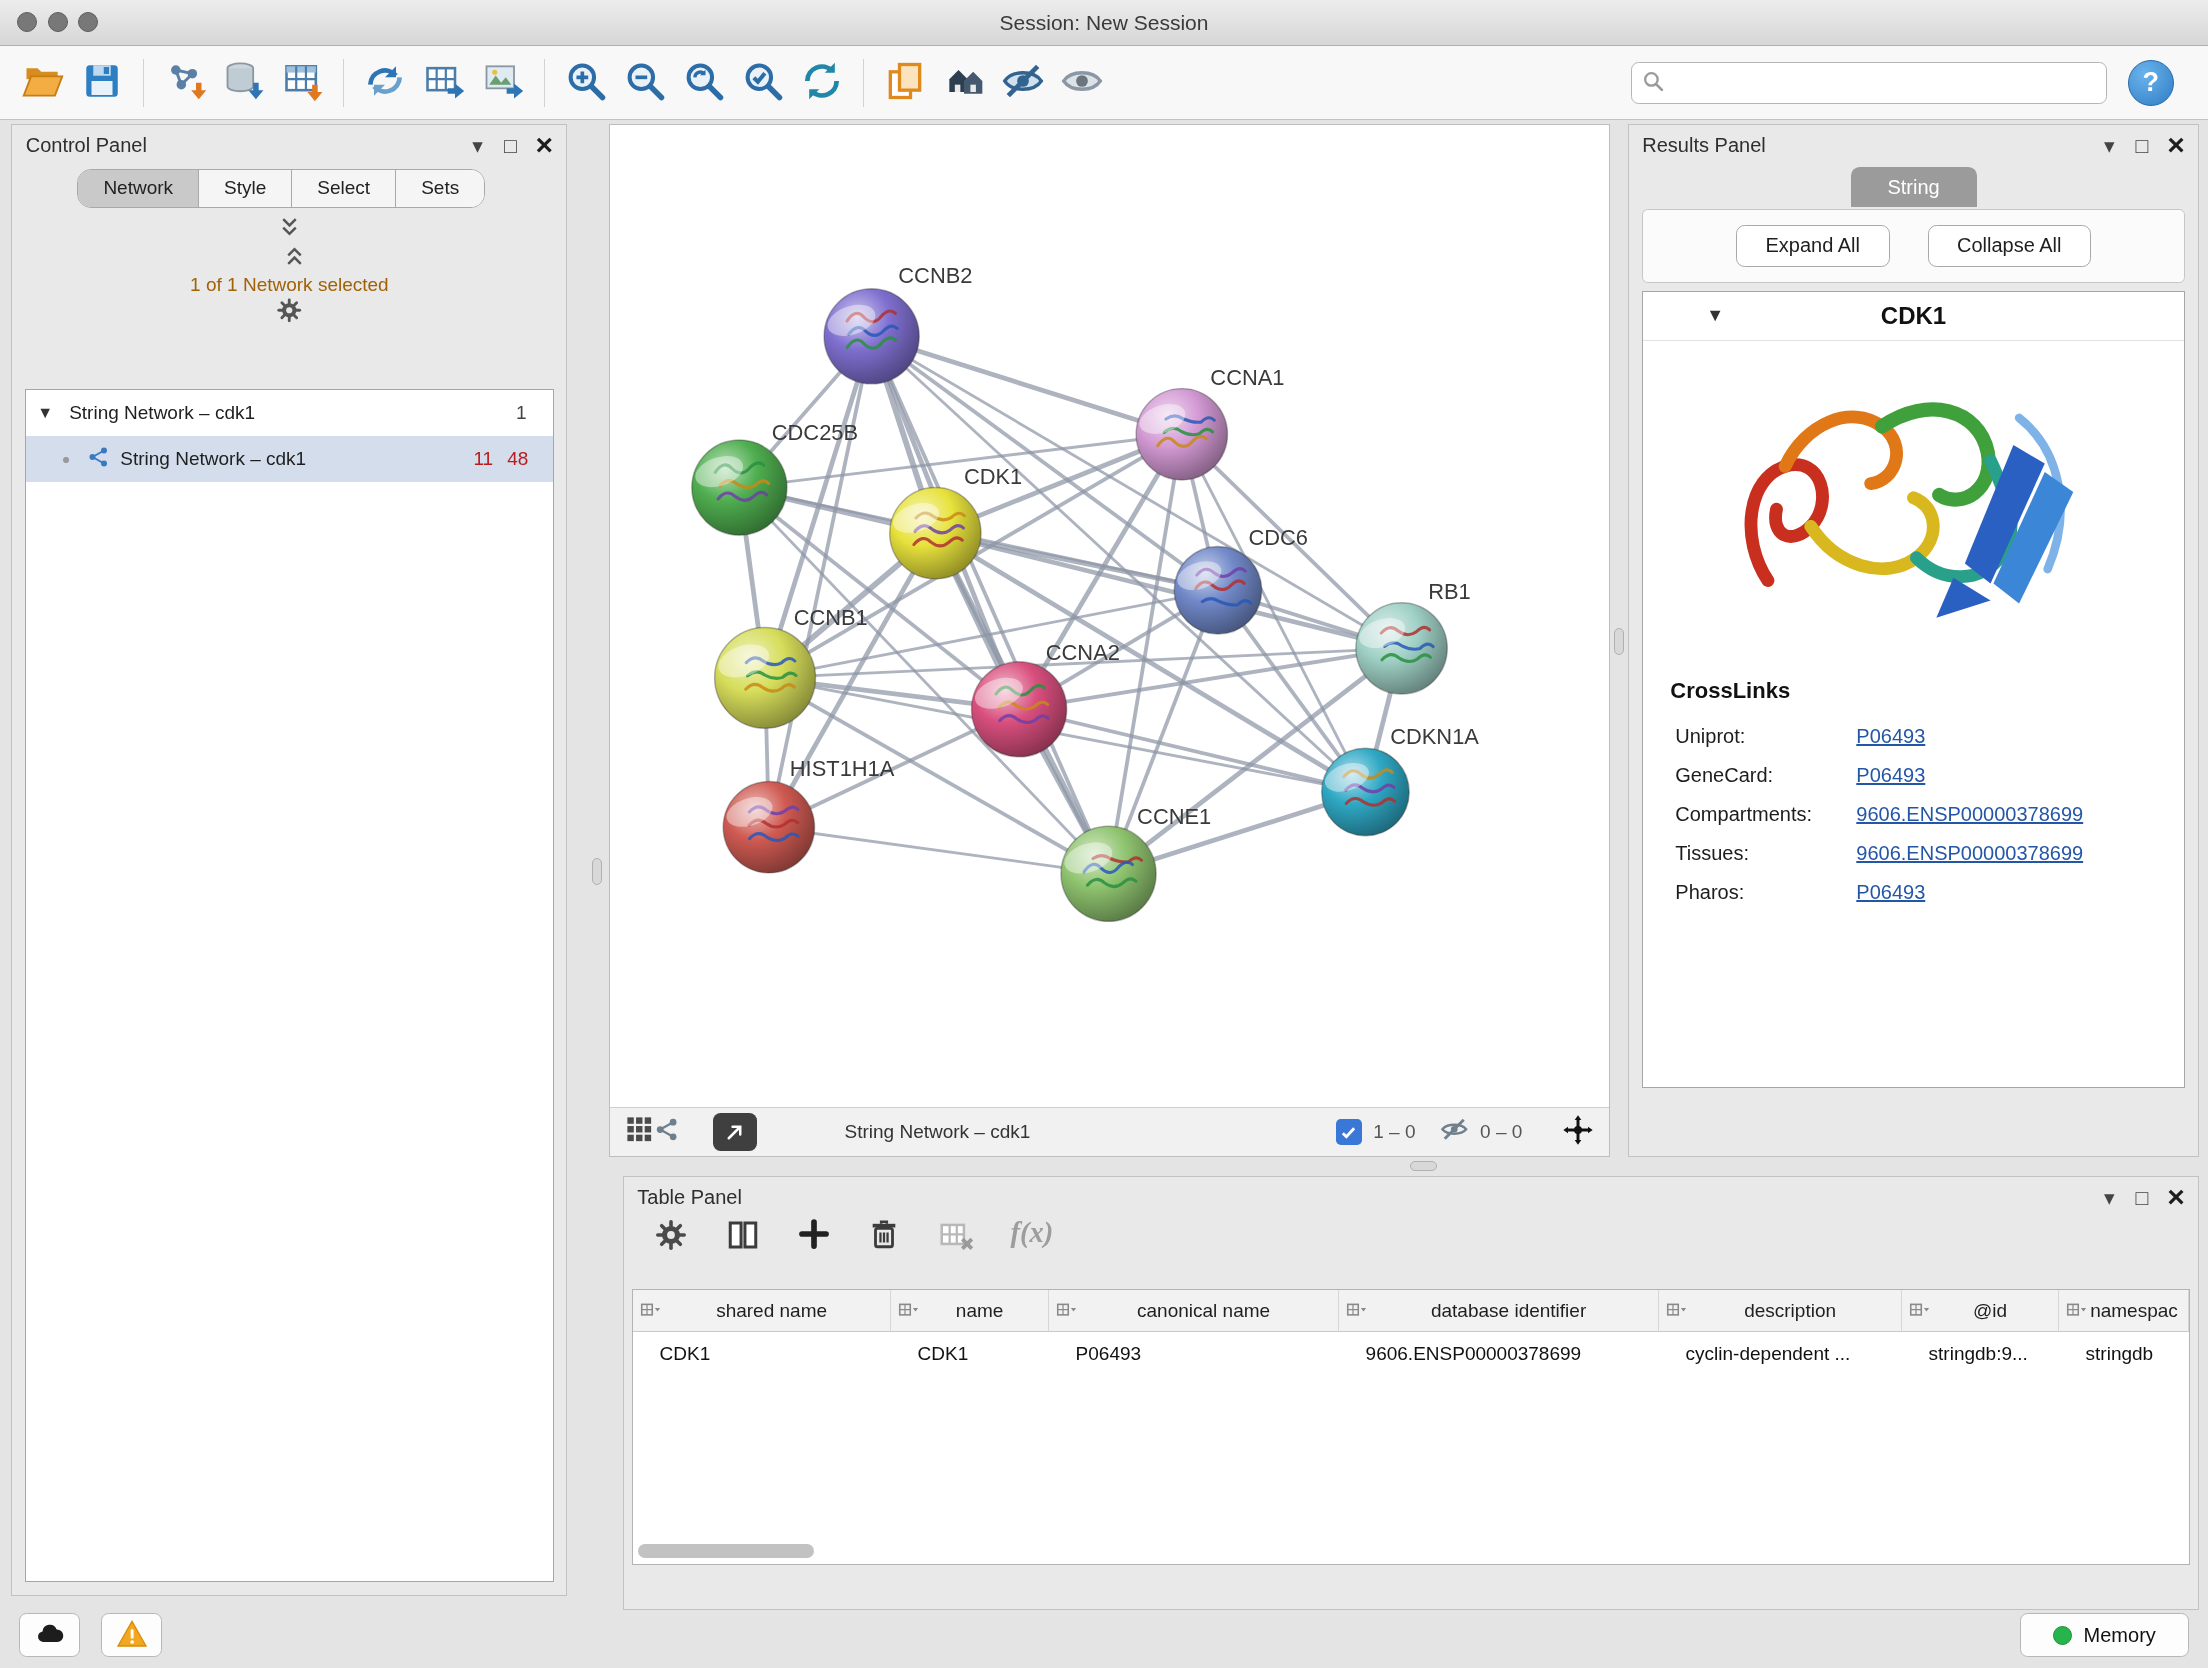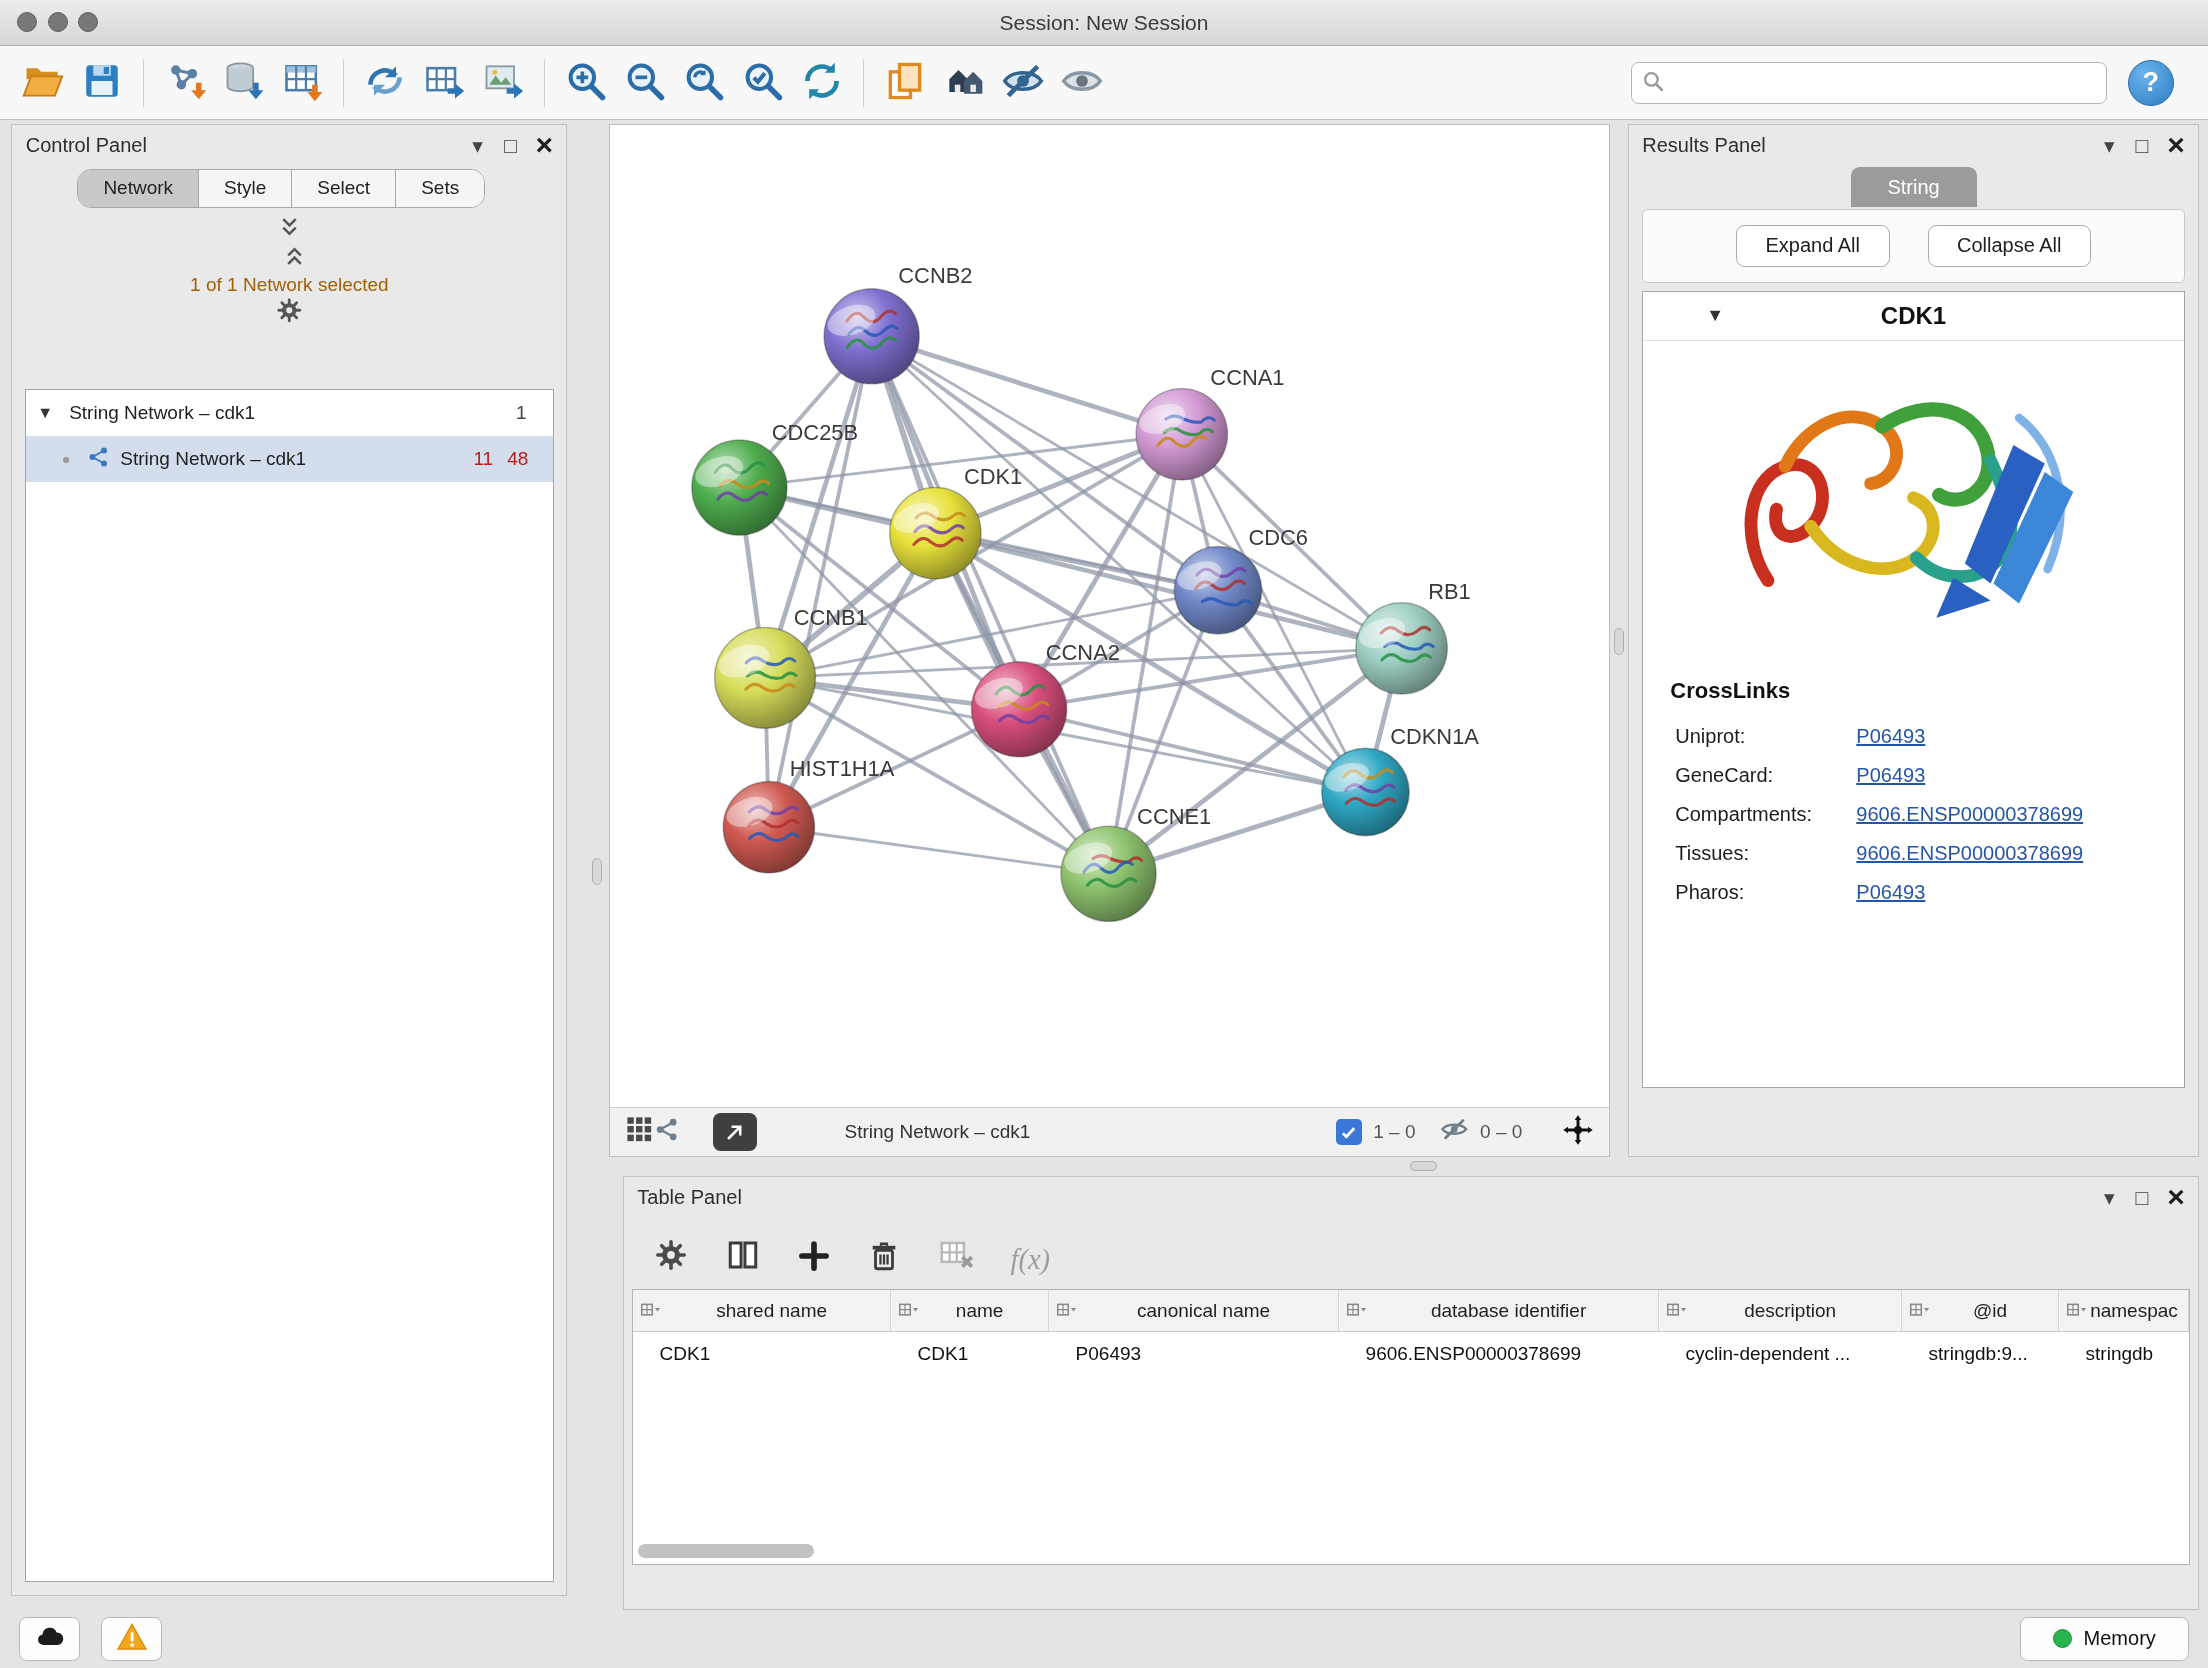--- a/index.html
+++ b/index.html
@@ -75,38 +75,38 @@
   .rp-gene-title{flex:1;text-align:center;font-size:24px;font-weight:bold;color:#111;}
   .rp-desc{padding:13.3px 21px 0;font-size:20px;color:#1d1d1d;}
   .rp-protein{display:block;margin:25px auto 9.5px;}
   .rp-cl-head{padding:7.6px 0 5.7px 27px;font-size:22px;font-weight:bold;color:#111;}
   .cl-row{display:flex;font-size:20px;margin:16px 0;padding-left:32px;}
   .cl-label{width:181px;color:#1d1d1d;}
   .cl-link{color:#2456a8;text-decoration:underline;}
 
   
   #table-panel{left:623px;top:1176px;width:1576px;height:434px;}
-  .tp-toolbar{height:59px;display:flex;align-items:flex-end;gap:36px;padding-left:28.5px;}
+  .tp-toolbar{height:59px;display:flex;align-items:flex-start;gap:36px;padding-left:28.5px;font-weight:bold;}
   .fx-label{font-family:"Liberation Serif",serif;font-style:italic;font-size:28.5px;color:#9d9d9d;}
   .tp-table{position:absolute;left:7.6px;right:7.6px;top:112px;height:276px;background:#fff;border:1px solid #b3b3b3;overflow:hidden;}
   .tp-head{display:flex;background:#f2f2f2;border-bottom:1px solid #c9c9c9;height:42px;}
   .th{display:flex;align-items:center;border-right:1px solid #d6d6d6;font-size:19px;color:#1f1f1f;padding:0 7.6px;}
   .th span{flex:1;text-align:center;}
   .tp-row{display:flex;height:44px;align-items:center;font-size:19px;color:#111;}
   .td{padding-left:27px;overflow:hidden;white-space:nowrap;}
   .c0{width:258px}.c1{width:158px}.c2{width:290px}.c3{width:320px}.c4{width:243px}.c5{width:157px}.c6{flex:1}
   .hscroll{position:absolute;left:5.7px;right:5.7px;bottom:4.8px;height:15px;}
   .hthumb{width:176px;height:13.3px;background:#c2c2c2;border-radius:7.6px;}
   .tp-tabs{position:absolute;bottom:3.8px;left:0;right:0;display:flex;justify-content:center;}
   .tp-tab{padding:6.7px 23px;font-size:20px;border:1px solid #a6a6a6;background:#fff;color:#1f1f1f;border-left:none;}
   .tp-tab:first-child{border-left:1px solid #a6a6a6;}
   .tp-tab.active{background:#8f8f8f;color:#fff;}
 
   
-  .statusbar{position:absolute;left:0;right:0;bottom:0;height:59px;display:flex;align-items:center;padding:16px 19px;gap:21px;}
+  .statusbar{position:absolute;left:0;right:0;bottom:0;height:59px;display:flex;align-items:flex-start;padding:4px 19px;gap:21px;}
   .sb-btn{width:61px;height:44px;background:#fdfdfd;border:1px solid #b7b7b7;border-radius:7.6px;
     display:flex;align-items:center;justify-content:center;}
   .mem-btn{margin-left:auto;width:169px;height:44px;background:#fdfdfd;border:1px solid #b7b7b7;border-radius:7.6px;
     display:flex;align-items:center;justify-content:center;gap:11.4px;font-size:20px;color:#111;}
   .mem-dot{width:19px;height:19px;border-radius:50%;background:#28b44c;border:1px solid #1d8f3a;}
 
   .split-dot{position:absolute;background:#d8d8d8;border:1px solid #b0b0b0;border-radius:5.7px;}
 </style>
 </head>
 <body>

